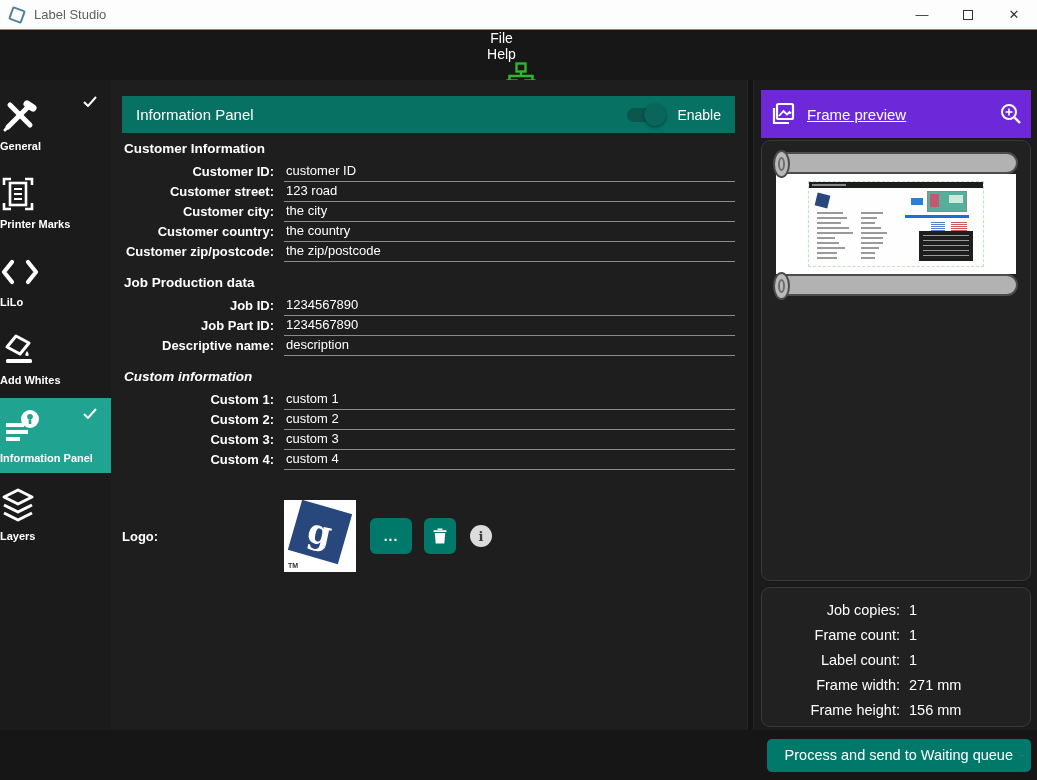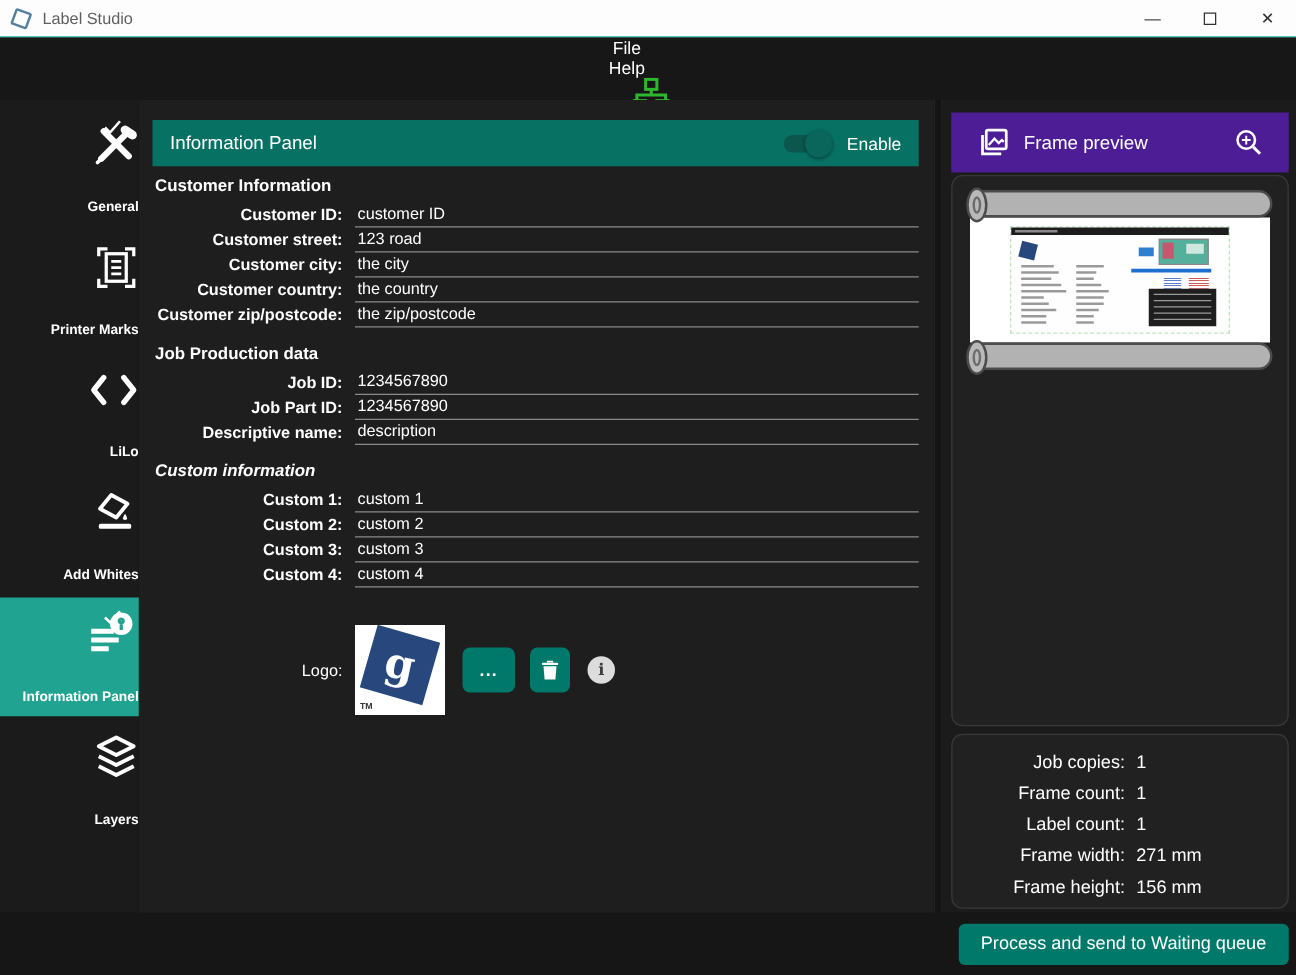--- a/index.html
+++ b/index.html
@@ -17,57 +17,57 @@
   .menubar { height:50px; background:#171717; display:flex; align-items:center; padding:0 14px 0 18px;flex-direction:column; }
   .menu-item { color:#fff; font-size:14px; margin-right:38px; cursor:default; }
   .menubar-spacer { flex:1; }
 
   
   .content { display:flex; height:650px; }
   .bottombar { height:50px; display:flex; align-items:center; justify-content:flex-end; padding-right:6px; background:#161616; }
 
   
   .sidebar { width:111px; background:#1b1b1b; padding-top:6px; flex:none; }
-  .side-item { position:relative; display:flex; flex-direction:column; align-items:flex-end; padding:10px 0 9px 0; margin-bottom:3px;gap:20px; }
+  .side-item { position:relative; display:flex; flex-direction:column; align-items:flex-start; padding:10px 0 9px 0; margin-bottom:3px; }
   .side-item.selected { background:#21a392; }
   .side-item .icon-wrap { height:40px; display:flex; align-items:center; justify-content:center; }
   .side-label { font-size:11px; font-weight:bold; margin-top:4px; color:#fff; text-align:center; }
   .side-check { position:absolute; top:10px; right:14px; }
 
   
   .main { flex:1; background:#1e1e1e; padding:16px 12px 0 11px; }
   .panel-header { height:37px; background:#077164; display:flex; align-items:center; padding:0 14px; }
   .panel-header-title { font-size:15px; color:#fff; flex:1; }
   .toggle { position:relative; width:36px; height:14px; background:#0b574d; border-radius:7px; margin-right:14px; }
   .toggle-knob { position:absolute; right:-3px; top:-4px; width:22px; height:22px; border-radius:50%; background:#0a6White6; background:#0a665a; box-shadow:0 1px 3px rgba(0,0,0,.45); }
   .toggle-label { font-size:14px; color:#fff; }
 
   .section-title { font-size:13.5px; font-weight:bold; margin:8px 0 6px 2px; }
   .frm-row { display:grid; grid-template-columns:152px 1fr; column-gap:10px; align-items:end; height:20px; }
   .frm-label { font-size:13px; font-weight:bold; text-align:right; padding-bottom:3px; white-space:nowrap; }
   .frm-input { background:transparent; border:none; outline:none; border-bottom:1px solid #8a8a8a; color:#fff; font-size:13px; font-family:"Liberation Sans",sans-serif; padding:0 2px 3px 2px; width:100%; }
 
   
   .logo-row { display:flex; align-items:center; margin-top:30px; }
-  .logo-label { width:152px; text-align:right; font-size:13px; font-weight:normal; margin-right:10px; }
+  .logo-label { width:152px; font-size:13px; font-weight:bold; margin-right:10px; }
   .logo-box { width:72px; height:72px; background:#fff; position:relative; overflow:hidden; }
   .logo-diamond { position:absolute; left:10px; top:6px; width:52px; height:52px; background:#27477d; transform:rotate(16deg); display:flex; align-items:center; justify-content:center; }
   .logo-g { color:#fff; font-size:34px; font-weight:bold; font-family:"DejaVu Serif", serif; transform:rotate(-4deg); }
   .logo-tm { position:absolute; left:4px; bottom:3px; color:#333; font-size:7px; font-weight:bold; }
   .logo-btn { height:36px; border:none; border-radius:6px; background:#00796b; color:#fff; cursor:pointer; display:flex; align-items:center; justify-content:center; }
   .btn-browse { width:42px; margin-left:14px; font-size:14px; font-weight:bold; letter-spacing:1px; }
   .btn-delete { width:32px; margin-left:12px; }
   .info-circle { width:22px; height:22px; border-radius:50%; background:#dcdcdc; color:#3c3c3c; font-weight:bold; font-size:13px; display:flex; align-items:center; justify-content:center; margin-left:14px; font-family:"DejaVu Serif",serif; }
 
   
   .v-divider { width:7px; background:#141414; border-left:1px solid #242424; border-right:1px solid #242424; flex:none; }
 
   
   .rightpanel { width:283px; flex:none; display:flex; flex-direction:column; padding:10px 6px 0 7px; background:#1b1b1b; }
-  .preview-header { height:48px; background:#4c1d95; display:flex; align-items:center; padding:0 20px; flex:none; }
+  .preview-header { height:48px; background:#6d28d9; display:flex; align-items:center; padding:0 8px; flex:none;text-decoration:underline; }
   .preview-header-title { font-size:15px; flex:1; margin-left:10px; }
   .preview-box { margin-top:2px; height:441px; border:1px solid #383838; border-radius:9px; background:#212121; padding-top:11px; flex:none; overflow:hidden; }
   .stats-box { margin-top:6px; height:140px; border:1px solid #383838; border-radius:9px; background:#212121; padding:14px 10px 0 10px; flex:none; }
   .stat-row { display:grid; grid-template-columns:128px 1fr; column-gap:9px; margin-bottom:9px; font-size:14.5px; }
   .stat-label { text-align:right; }
   .stat-value { text-align:left; }
 
   
   .roller-graphic { width:244px; margin:0 auto; position:relative; }
   .roller { position:relative; height:22px; background:#b2b2b2; border:2px solid #4c4c4c; border-radius:11px; }

